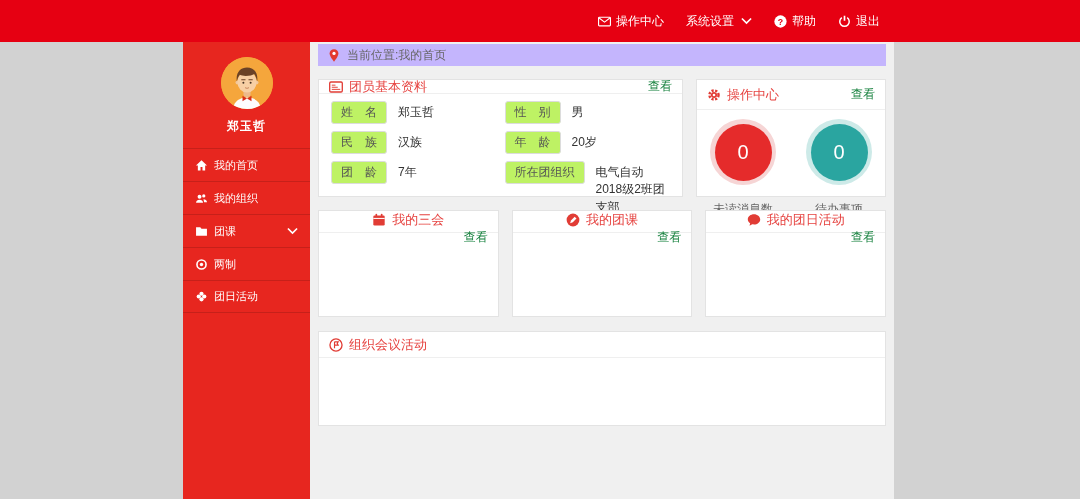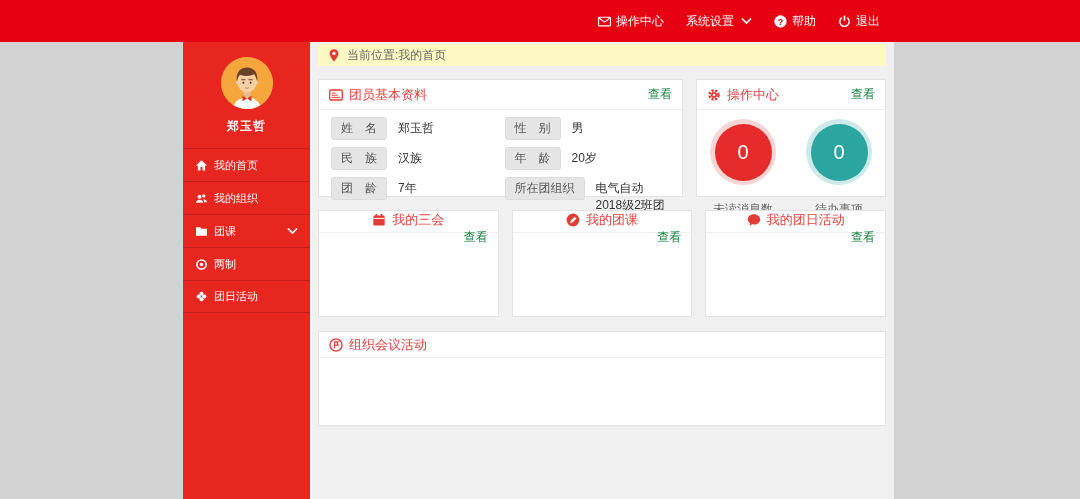--- a/index.html
+++ b/index.html
@@ -43,41 +43,41 @@
   .side-item:last-child { border-bottom:1px solid rgba(0,0,0,0.14); }
   .side-item .s-icon { width:13px; height:13px; margin-right:6px; color:#fff; flex:0 0 auto; }
   .side-item .s-chev { position:absolute; right:12px; width:11px; height:8px; }
 
   
   .main {
     position:absolute; top:42px; left:310px; width:584px; bottom:0;
     background:#f0f0f0; padding:2px 8px 8px 8px;
   }
   .breadcrumb {
-    height:22px; background:#fef9c3; display:flex; align-items:center;
+    height:22px; background:#c4b5fd; display:flex; align-items:center;
     padding:0 11px; font-size:12px; color:#666;
   }
   .breadcrumb svg { width:10px; height:13px; margin-right:8px; }
 
   .row { display:flex; gap:13px; margin-top:13px; }
   .card { background:#fff; border:1px solid #e3e3e3; }
   .card-head {
     display:flex; align-items:center; padding:0 10px;
     border-bottom:1px solid #efefef;
   }
   .card-title { display:flex; align-items:center; gap:6px; color:#e64340; font-size:13px; }
   .card-title svg { width:14px; height:14px; color:#e13c35; }
   .view-link { margin-left:auto; font-size:12px; color:#15803d; cursor:pointer; }
 
   .card-basic { width:365px; height:118px; }
-  .card-basic .card-head { height:30px; }
+  .card-basic .card-head { height:14px; }
   .fields { display:grid; grid-template-columns:1fr 1fr; padding:7px 12px 0 12px; row-gap:7px; column-gap:8px; }
   .field { display:flex; align-items:flex-start; }
   .pill {
-    background:#e5e5e5; border:1px solid #dcdcdc; border-radius:3px;
+    background:#bef264; border:1px solid #dcdcdc; border-radius:3px;
     font-size:12px; color:#555; padding:2px 9px; white-space:nowrap; flex:0 0 auto;
   }
   .fval { font-size:12px; color:#333; margin-left:11px; padding-top:3px; line-height:1.45; max-width:116px; }
 
   .card-ops { flex:1; height:118px; }
   .card-ops .card-head { height:30px; }
   .ops-body { display:flex; justify-content:center; gap:30px; padding-top:9px; }
   .stat { text-align:center; }
   .stat-halo { width:66px; height:66px; border-radius:50%; display:flex; align-items:center; justify-content:center; margin:0 auto; }
   .stat-circle {

